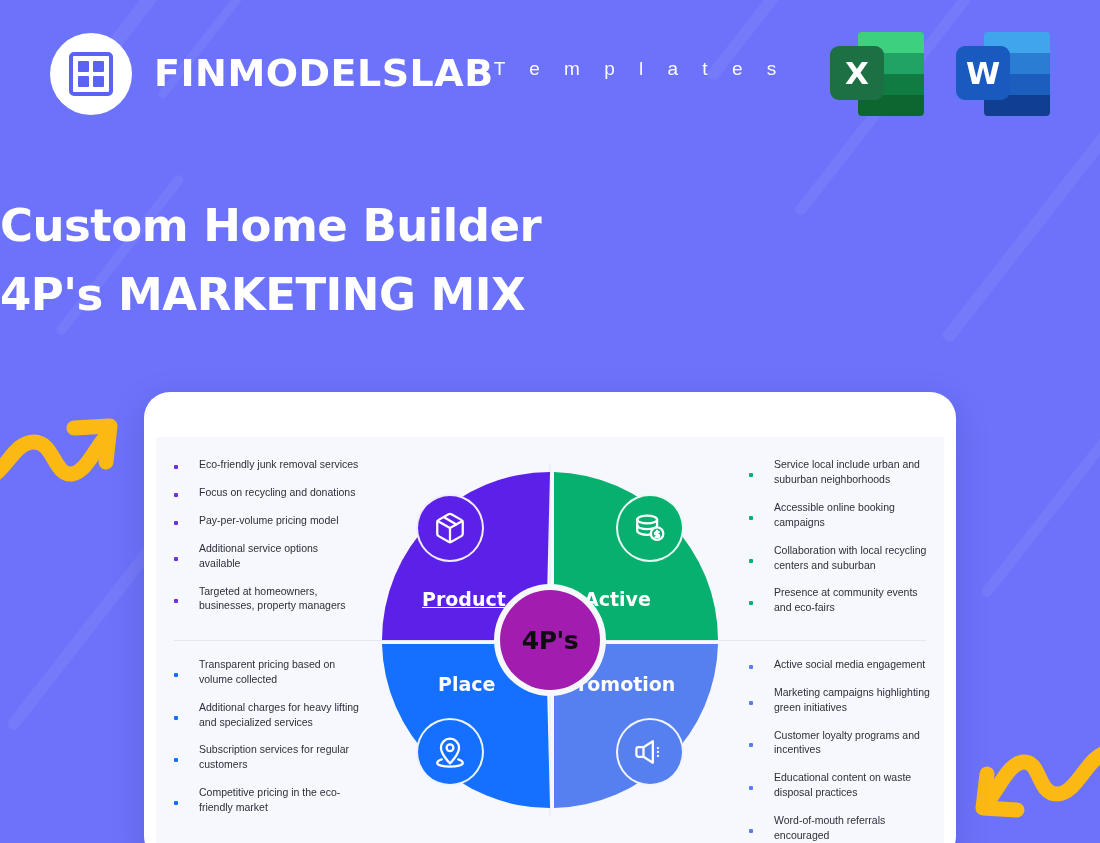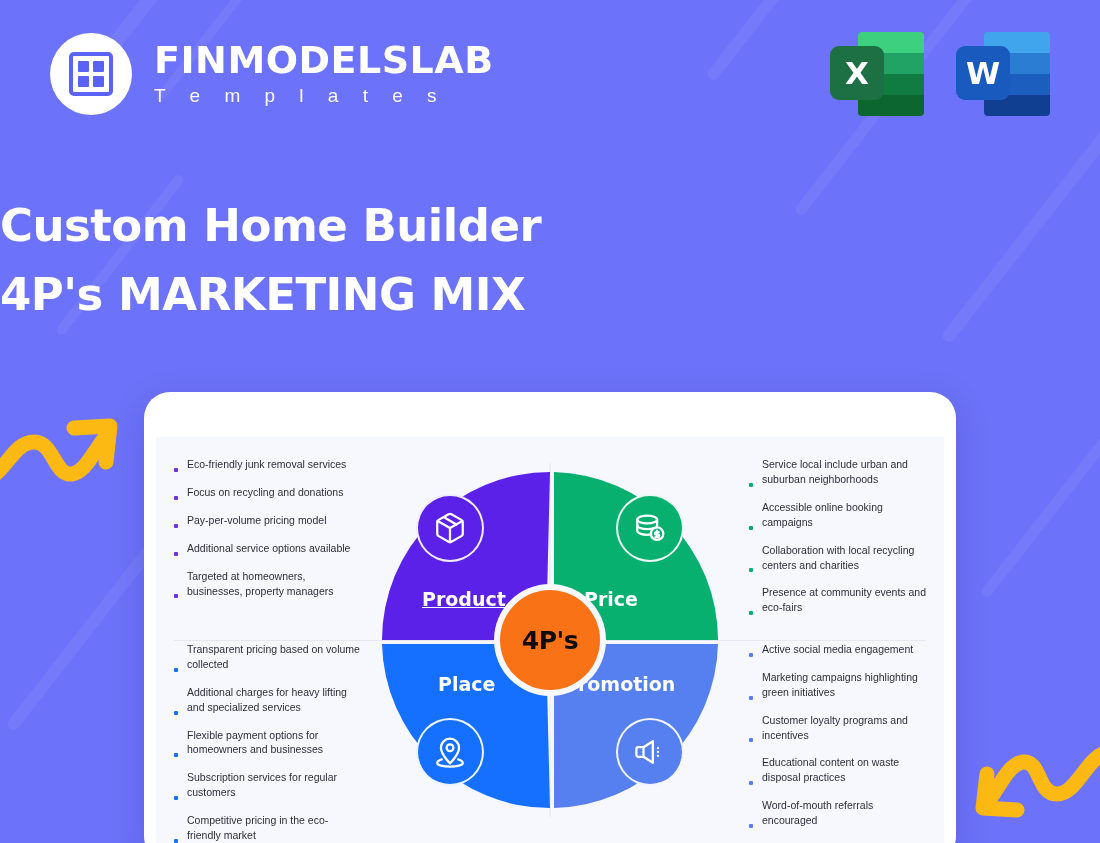--- a/index.html
+++ b/index.html
@@ -36,21 +36,21 @@
   #logo-mark .grid-icon {
     width: 44px; height: 44px;
     border: 4px solid #5B63F5;
     border-radius: 5px;
     display: grid;
     grid-template-columns: 1fr 1fr; grid-template-rows: 1fr 1fr;
     gap: 4px; padding: 5px;
   }
   #logo-mark .grid-icon i { background: #5B63F5; display: block; border-radius: 1px; }
 
-  #logo-text { display: flex; flex-direction: column; }
+  #logo-text { display: flex; flex-direction: row; }
   #logo-name {
     color: #ffffff; font-size: 38px; font-weight: bold;
     letter-spacing: 0.5px; line-height: 1.05;
     font-family: "DejaVu Sans", sans-serif;
   }
   #logo-sub {
     color: #ffffff; font-size: 19px; font-weight: normal;
     letter-spacing: 9.5px; margin-top: 4px; opacity: 0.97;
     font-family: "Liberation Sans", sans-serif;
   }
@@ -101,21 +101,21 @@
     width: 788px; height: 406px;
     display: grid;
     grid-template-columns: 1fr 350px 1fr;
     grid-template-rows: 1fr 1fr;
   }
 
   
   .bullet-list { padding: 20px 14px 0 18px; display: flex; flex-direction: column; gap: 13px; }
   .bullet-list.left  { align-items: flex-start; }
   .bullet-list.right { padding-left: 24px; }
-  .bullet-row { display: flex; gap: 9px; align-items: flex-end; }
+  .bullet-row { display: flex; gap: 21px; align-items: center; }
   .bullet-dot {
     flex: 0 0 auto; width: 4px; height: 4px; border-radius: 1px;
     margin-top: 6px;
   }
   .bullet-text {
     font-size: 10.5px; line-height: 1.42; color: #2b2f3a;
     font-family: "Liberation Sans", sans-serif; max-width: 185px;
   }
   .divider-v {
     position: absolute; left: 50%; top: 26px; width: 1px; height: 354px;
@@ -146,21 +146,21 @@
     display: flex; align-items: center; justify-content: center;
   }
   #icon-product   { left: 40px;  top: 28px;  background: #5B21E8; }
   #icon-price     { left: 240px; top: 28px;  background: #07B06E; }
   #icon-place     { left: 40px;  top: 252px; background: #1570FF; }
   #icon-promotion { left: 240px; top: 252px; background: #5680F0; }
 
   #center-circle {
     position: absolute; left: 50%; top: 50%;
     width: 100px; height: 100px; margin-left: -50px; margin-top: -50px;
-    border-radius: 50%; background: #f97316;
+    border-radius: 50%; background: #a21caf;
     display: flex; align-items: center; justify-content: center;
     box-shadow: 0 0 0 6px #f7f8fd;
   }
   #center-label {
     color: #0d0d0d; font-size: 25px; font-weight: bold;
     font-family: "DejaVu Sans", sans-serif; letter-spacing: -0.5px;
   }
 </style>
 </head>
 <body>
@@ -273,21 +273,21 @@
 
           <path d="M178 174 L178 6 A168 168 0 0 1 342 174 Z" fill="#07B06E"></path>
 
           <path d="M170 178 L6 178 A168 168 0 0 0 174 342 Z" fill="#1570FF"></path>
 
           <path d="M178 178 L342 178 A168 168 0 0 1 178 342 Z" fill="#5680F0"></path>
         </svg>
 
         
         <div class="quad-label" id="label-product">Product</div>
-        <div class="quad-label" id="label-price">Price</div>
+        <div class="quad-label" id="label-price">Active</div>
         <div class="quad-label" id="label-place">Place</div>
         <div class="quad-label" id="label-promotion">Promotion</div>
 
         
         <div class="icon-circle" id="icon-product">
           <svg width="34" height="34" viewBox="0 0 24 24" fill="none" stroke="#fff" stroke-width="1.6" stroke-linecap="round" stroke-linejoin="round">
             <path d="M21 16V8a2 2 0 0 0-1-1.73l-7-4a2 2 0 0 0-2 0l-7 4A2 2 0 0 0 3 8v8a2 2 0 0 0 1 1.73l7 4a2 2 0 0 0 2 0l7-4A2 2 0 0 0 21 16z"></path>
             <path d="M3.3 7L12 12l8.7-5"></path>
             <path d="M12 22V12"></path>
             <path d="M7.5 4.3l9 5.2"></path>
@@ -332,43 +332,39 @@
       <div class="bullet-row">
         <span class="bullet-dot" style="background:#07B06E"></span>
         <span class="bullet-text">Service local include urban and suburban neighborhoods</span>
       </div>
       <div class="bullet-row">
         <span class="bullet-dot" style="background:#07B06E"></span>
         <span class="bullet-text">Accessible online booking campaigns</span>
       </div>
       <div class="bullet-row">
         <span class="bullet-dot" style="background:#07B06E"></span>
-        <span class="bullet-text">Collaboration with local recycling centers and charities</span>
+        <span class="bullet-text">Collaboration with local recycling centers and suburban</span>
       </div>
       <div class="bullet-row">
         <span class="bullet-dot" style="background:#07B06E"></span>
         <span class="bullet-text">Presence at community events and eco-fairs</span>
       </div>
     </div>
 
     <div class="bullet-list left">
       <div class="bullet-row">
         <span class="bullet-dot" style="background:#1570FF"></span>
         <span class="bullet-text">Transparent pricing based on volume collected</span>
       </div>
       <div class="bullet-row">
         <span class="bullet-dot" style="background:#1570FF"></span>
         <span class="bullet-text">Additional charges for heavy lifting and specialized services</span>
       </div>
       <div class="bullet-row">
         <span class="bullet-dot" style="background:#1570FF"></span>
-        <span class="bullet-text">Flexible payment options for homeowners and businesses</span>
-      </div>
-      <div class="bullet-row">
-        <span class="bullet-dot" style="background:#1570FF"></span>
         <span class="bullet-text">Subscription services for regular customers</span>
       </div>
       <div class="bullet-row">
         <span class="bullet-dot" style="background:#1570FF"></span>
         <span class="bullet-text">Competitive pricing in the eco-friendly market</span>
       </div>
     </div>
 
     <div class="bullet-list right">
       <div class="bullet-row">

